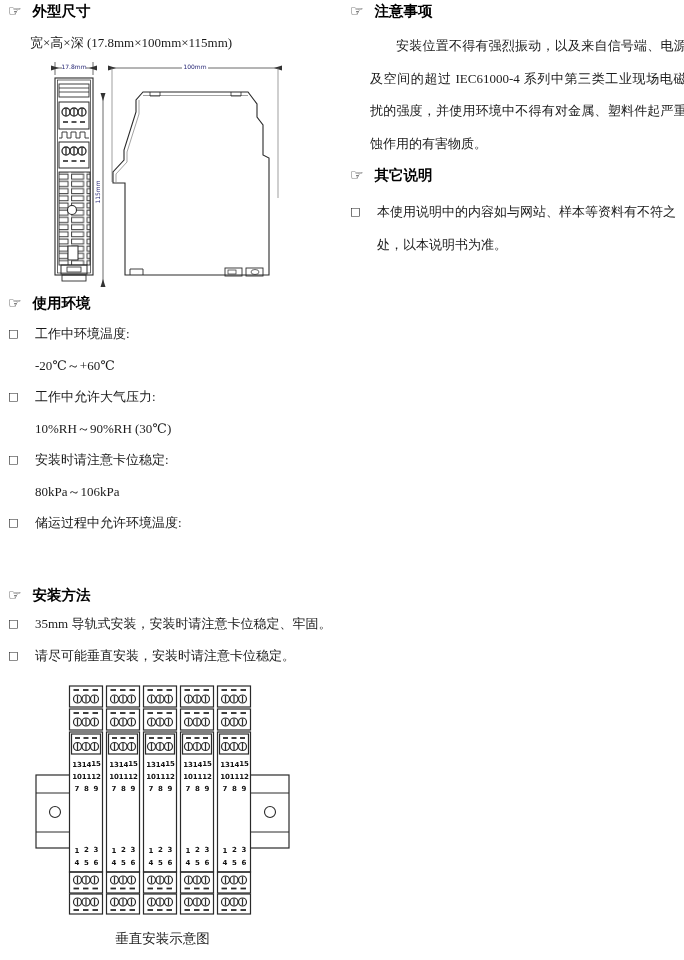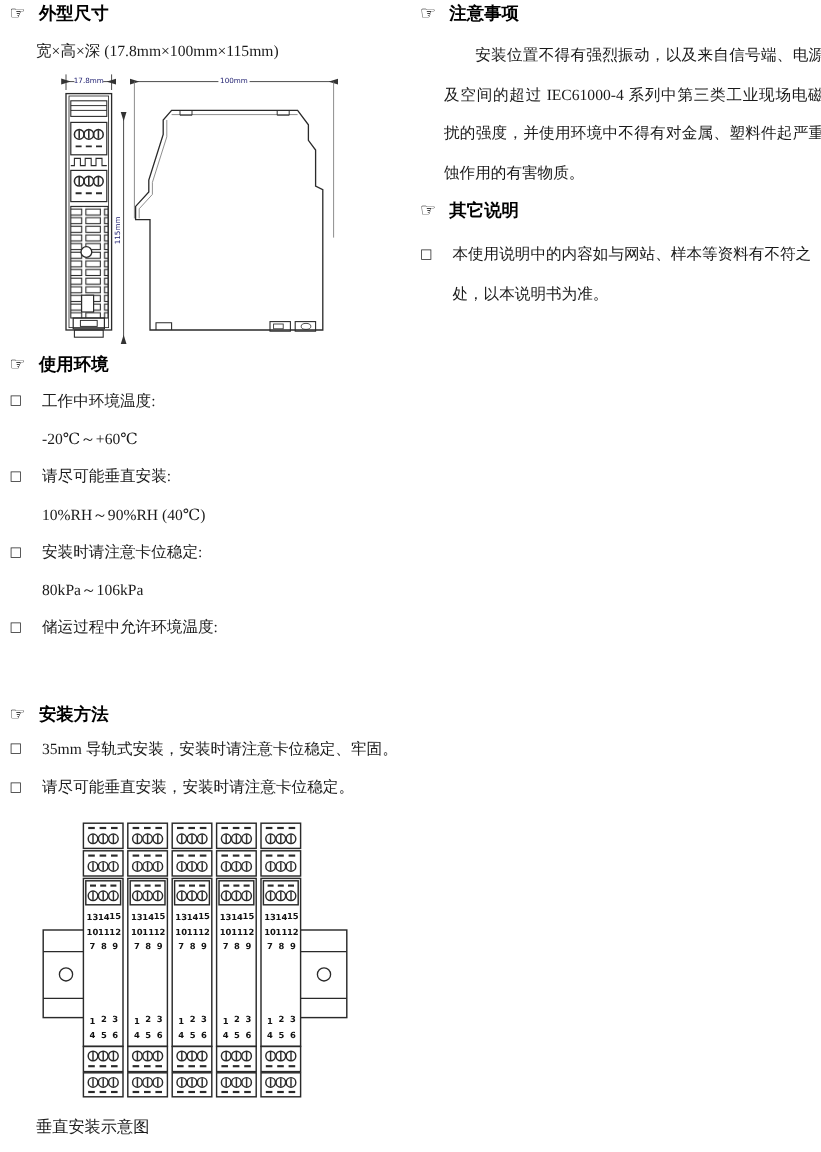--- a/index.html
+++ b/index.html
@@ -11,21 +11,21 @@
   .abs{position:absolute;}
   .heading{display:flex;align-items:center;font-weight:bold;font-size:14.5px;color:#000;}
   .hand{font-family:"DejaVu Sans",sans-serif;font-size:15px;margin-right:11px;line-height:1;}
   .subtitle{font-size:13px;}
   .bullet-line{display:flex;align-items:flex-start;font-size:13px;height:31.5px;line-height:20px;}
   .bullet{font-family:"DejaVu Sans",sans-serif;font-size:11px;width:27px;flex:0 0 27px;line-height:20px;}
   .value-line{font-size:13px;margin-left:27px;height:31.5px;line-height:20px;}
   .para{font-size:13px;line-height:32.5px;text-align:justify;text-indent:2em;}
   .hang{display:flex;align-items:flex-start;font-size:13px;line-height:32.5px;}
   .hang .bullet{line-height:32.5px;}
-  .caption{font-size:13.5px;text-align:left;}
+  .caption{font-size:13.5px;text-align:center;}
   svg text{font-family:"DejaVu Sans",sans-serif;}
   .dimlabel{fill:#1c1c6e;font-size:6px;}
   .termnum{fill:#111;font-size:7px;font-weight:bold;}
 </style>
 </head>
 <body>
 
 <div id="page">
 
   <div class="abs heading" style="left:8px;top:2px;">
@@ -143,23 +143,23 @@
   </div>
 
   <div class="abs" style="left:8px;top:324px;width:332px;">
     <div class="bullet-line">
       <span class="bullet">□</span>
       <span>工作中环境温度:</span>
     </div>
     <div class="value-line">-20℃～+60℃</div>
     <div class="bullet-line">
       <span class="bullet">□</span>
-      <span>请尽可能垂直安装:</span>
-    </div>
-    <div class="value-line">10%RH～90%RH (40℃)</div>
+      <span>工作中允许大气压力:</span>
+    </div>
+    <div class="value-line">10%RH～90%RH (30℃)</div>
     <div class="bullet-line">
       <span class="bullet">□</span>
       <span>安装时请注意卡位稳定:</span>
     </div>
     <div class="value-line">80kPa～106kPa</div>
     <div class="bullet-line">
       <span class="bullet">□</span>
       <span>储运过程中允许环境温度:</span>
     </div>
   </div>

